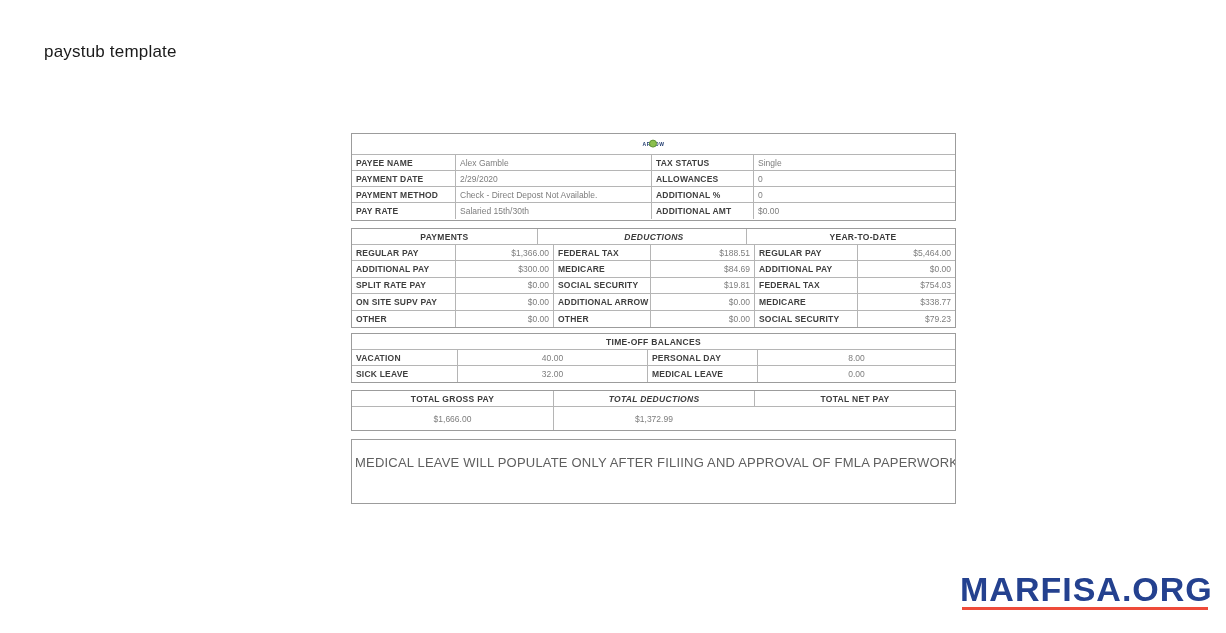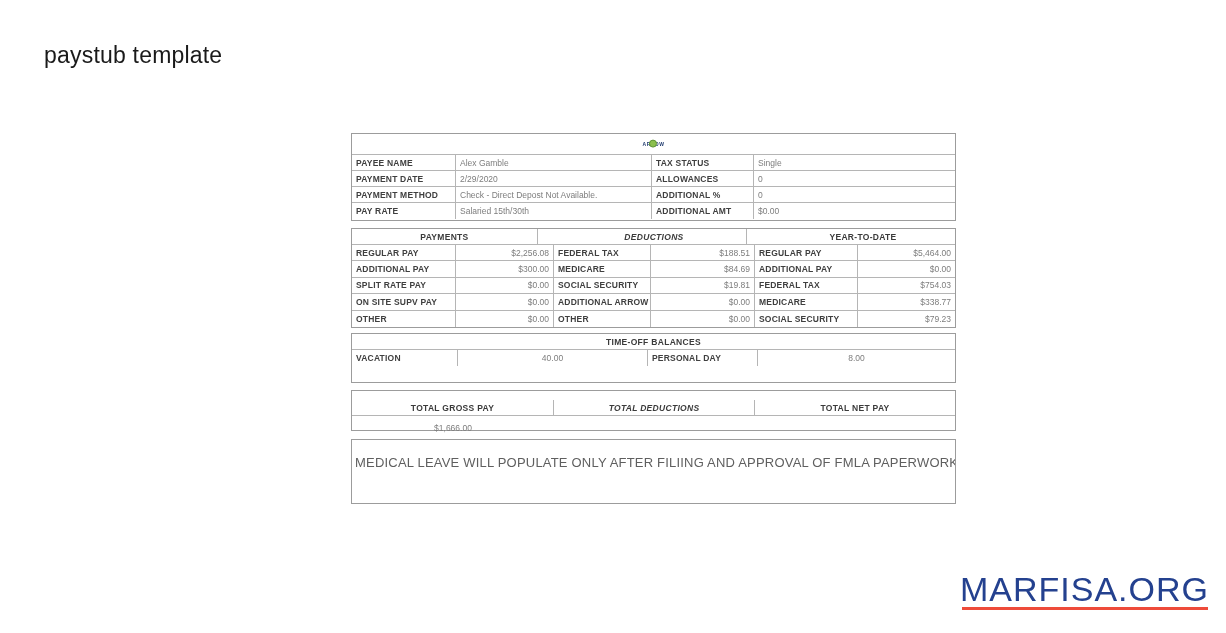--- a/index.html
+++ b/index.html
@@ -1,17 +1,17 @@
 <!DOCTYPE html>
 <html style="--brand: #24418f; --brand-line: #ee4b3a;"><head>
 <meta charset="utf-8">
 <style>
   html,body{margin:0;padding:0;}
   body{width:1226px;height:633px;background:#ffffff;font-family:"Liberation Sans",sans-serif;position:relative;overflow:hidden;}
-  .page-title{position:absolute;left:44px;top:42px;font-size:23px;font-weight:400;color:#1a1a1a;margin:0;letter-spacing:0.2px;}
+  .page-title{position:absolute;left:44px;top:42px;font-size:17px;font-weight:400;color:#1a1a1a;margin:0;letter-spacing:0.2px;}
 
   
   .box{position:absolute;left:351px;width:605px;border:1px solid #9c9c9c;box-sizing:border-box;background:#fff;}
   #boxA{top:133px;height:88px;}
   #boxB{top:228px;height:100px;}
   #boxC{top:333px;height:50px;}
   #boxD{top:390px;height:41px;}
   #boxE{top:439px;height:65px;}
 
   .row{display:flex;border-bottom:1px solid #b5b5b5;box-sizing:border-box;}
@@ -25,21 +25,21 @@
   .right{justify-content:flex-end;}
   .center{justify-content:center;}
 
   
   .rA-logo{height:21px;}
   .rA{height:16px;}
   .rB-h{height:16px;gap:24px;}
   .rB{height:16.4px;}
   .rC-h{height:16px;}
   .rC{height:16px;}
-  .rD-h{height:16px;margin-top:9px;}
+  .rD-h{height:16px;}
   .rD{height:23px;}
   .rE-h{height:16px;}
   .rE{height:47px;align-items:flex-start;}
 
   
   .wA1{width:104px;} .wA2{width:196px;} .wA3{width:102px;} .wA4{width:201px;}
   .wG1{width:202px;} .wG2{width:201px;font-style:italic;} .wG3{width:200px;}
   .wB1{width:104px;} .wB2{width:98px;} .wB3{width:97px;} .wB4{width:104px;} .wB5{width:103px;} .wB6{width:97px;}
   .wC1{width:106px;} .wC2{width:190px;} .wC3{width:110px;} .wC4{width:197px;}
   .wFull{width:603px;}
@@ -47,21 +47,21 @@
   
   .logo-wrap{width:603px;display:flex;justify-content:center;align-items:center;height:100%;}
   .logo{position:relative;display:inline-flex;align-items:center;}
   .logo-word{font-size:5px;font-weight:700;color:#1f3a6e;letter-spacing:0.5px;line-height:1;}
   .logo-dot{position:absolute;left:50%;top:50%;transform:translate(-50%,-55%);width:8px;height:8px;border-radius:50%;background:#8bbf4d;border:1px solid #5d9334;box-sizing:border-box;}
 
   
   .msg-body{font-size:13px;color:#5f5f5f;padding:15px 3px 0 3px;letter-spacing:0.2px;}
 
   
-  .brand{position:absolute;left:960px;top:572px;font-size:34px;font-weight:400;color:var(--brand,#24418f);letter-spacing:1px;line-height:1;}
+  .brand{position:absolute;left:960px;top:572px;font-size:34px;font-weight:700;color:var(--brand,#24418f);letter-spacing:1px;line-height:1;}
   .brand-underline{position:absolute;left:962px;top:607px;width:246px;height:3px;background:var(--brand-line,#ee4b3a);}
 </style>
 </head>
 <body>
 
 <h1 class="page-title">paystub template</h1>
 
 <div class="box" id="boxA">
   <div class="row rA-logo">
     <div class="logo-wrap">
@@ -98,21 +98,21 @@
 </div>
 
 <div class="box" id="boxB">
   <div class="row rB-h">
     <div class="c wG1 hd">PAYMENTS</div>
     <div class="c wG2 hd">DEDUCTIONS</div>
     <div class="c wG3 hd">YEAR-TO-DATE</div>
   </div>
   <div class="row rB">
     <div class="c wB1 lab">REGULAR PAY</div>
-    <div class="c wB2 val right">$2,256.08</div>
+    <div class="c wB2 val right">$1,366.00</div>
     <div class="c wB3 lab">FEDERAL TAX</div>
     <div class="c wB4 val right">$188.51</div>
     <div class="c wB5 lab">REGULAR PAY</div>
     <div class="c wB6 val right">$5,464.00</div>
   </div>
   <div class="row rB">
     <div class="c wB1 lab">ADDITIONAL PAY</div>
     <div class="c wB2 val right">$300.00</div>
     <div class="c wB3 lab">MEDICARE</div>
     <div class="c wB4 val right">$84.69</div>
@@ -148,30 +148,37 @@
 <div class="box" id="boxC">
   <div class="row rC-h">
     <div class="c wFull hd">TIME-OFF BALANCES</div>
   </div>
   <div class="row rC">
     <div class="c wC1 lab">VACATION</div>
     <div class="c wC2 val center">40.00</div>
     <div class="c wC3 lab">PERSONAL DAY</div>
     <div class="c wC4 val center">8.00</div>
   </div>
+  <div class="row rC">
+    <div class="c wC1 lab">SICK LEAVE</div>
+    <div class="c wC2 val center">32.00</div>
+    <div class="c wC3 lab">MEDICAL LEAVE</div>
+    <div class="c wC4 val center">0.00</div>
+  </div>
 </div>
 
 <div class="box" id="boxD">
   <div class="row rD-h">
     <div class="c wG1 hd">TOTAL GROSS PAY</div>
     <div class="c wG2 hd">TOTAL DEDUCTIONS</div>
     <div class="c wG3 hd">TOTAL NET PAY</div>
   </div>
   <div class="row rD">
     <div class="c wG1 val center">$1,666.00</div>
+    <div class="c wG3 val center">$1,372.99</div>
   </div>
 </div>
 
 <div class="box" id="boxE">
   <div class="row rE">
     <div class="c wFull msg-body">MEDICAL LEAVE WILL POPULATE ONLY AFTER FILIING AND APPROVAL OF FMLA PAPERWORK</div>
   </div>
 </div>
 
 <div class="brand">MARFISA.ORG</div>

